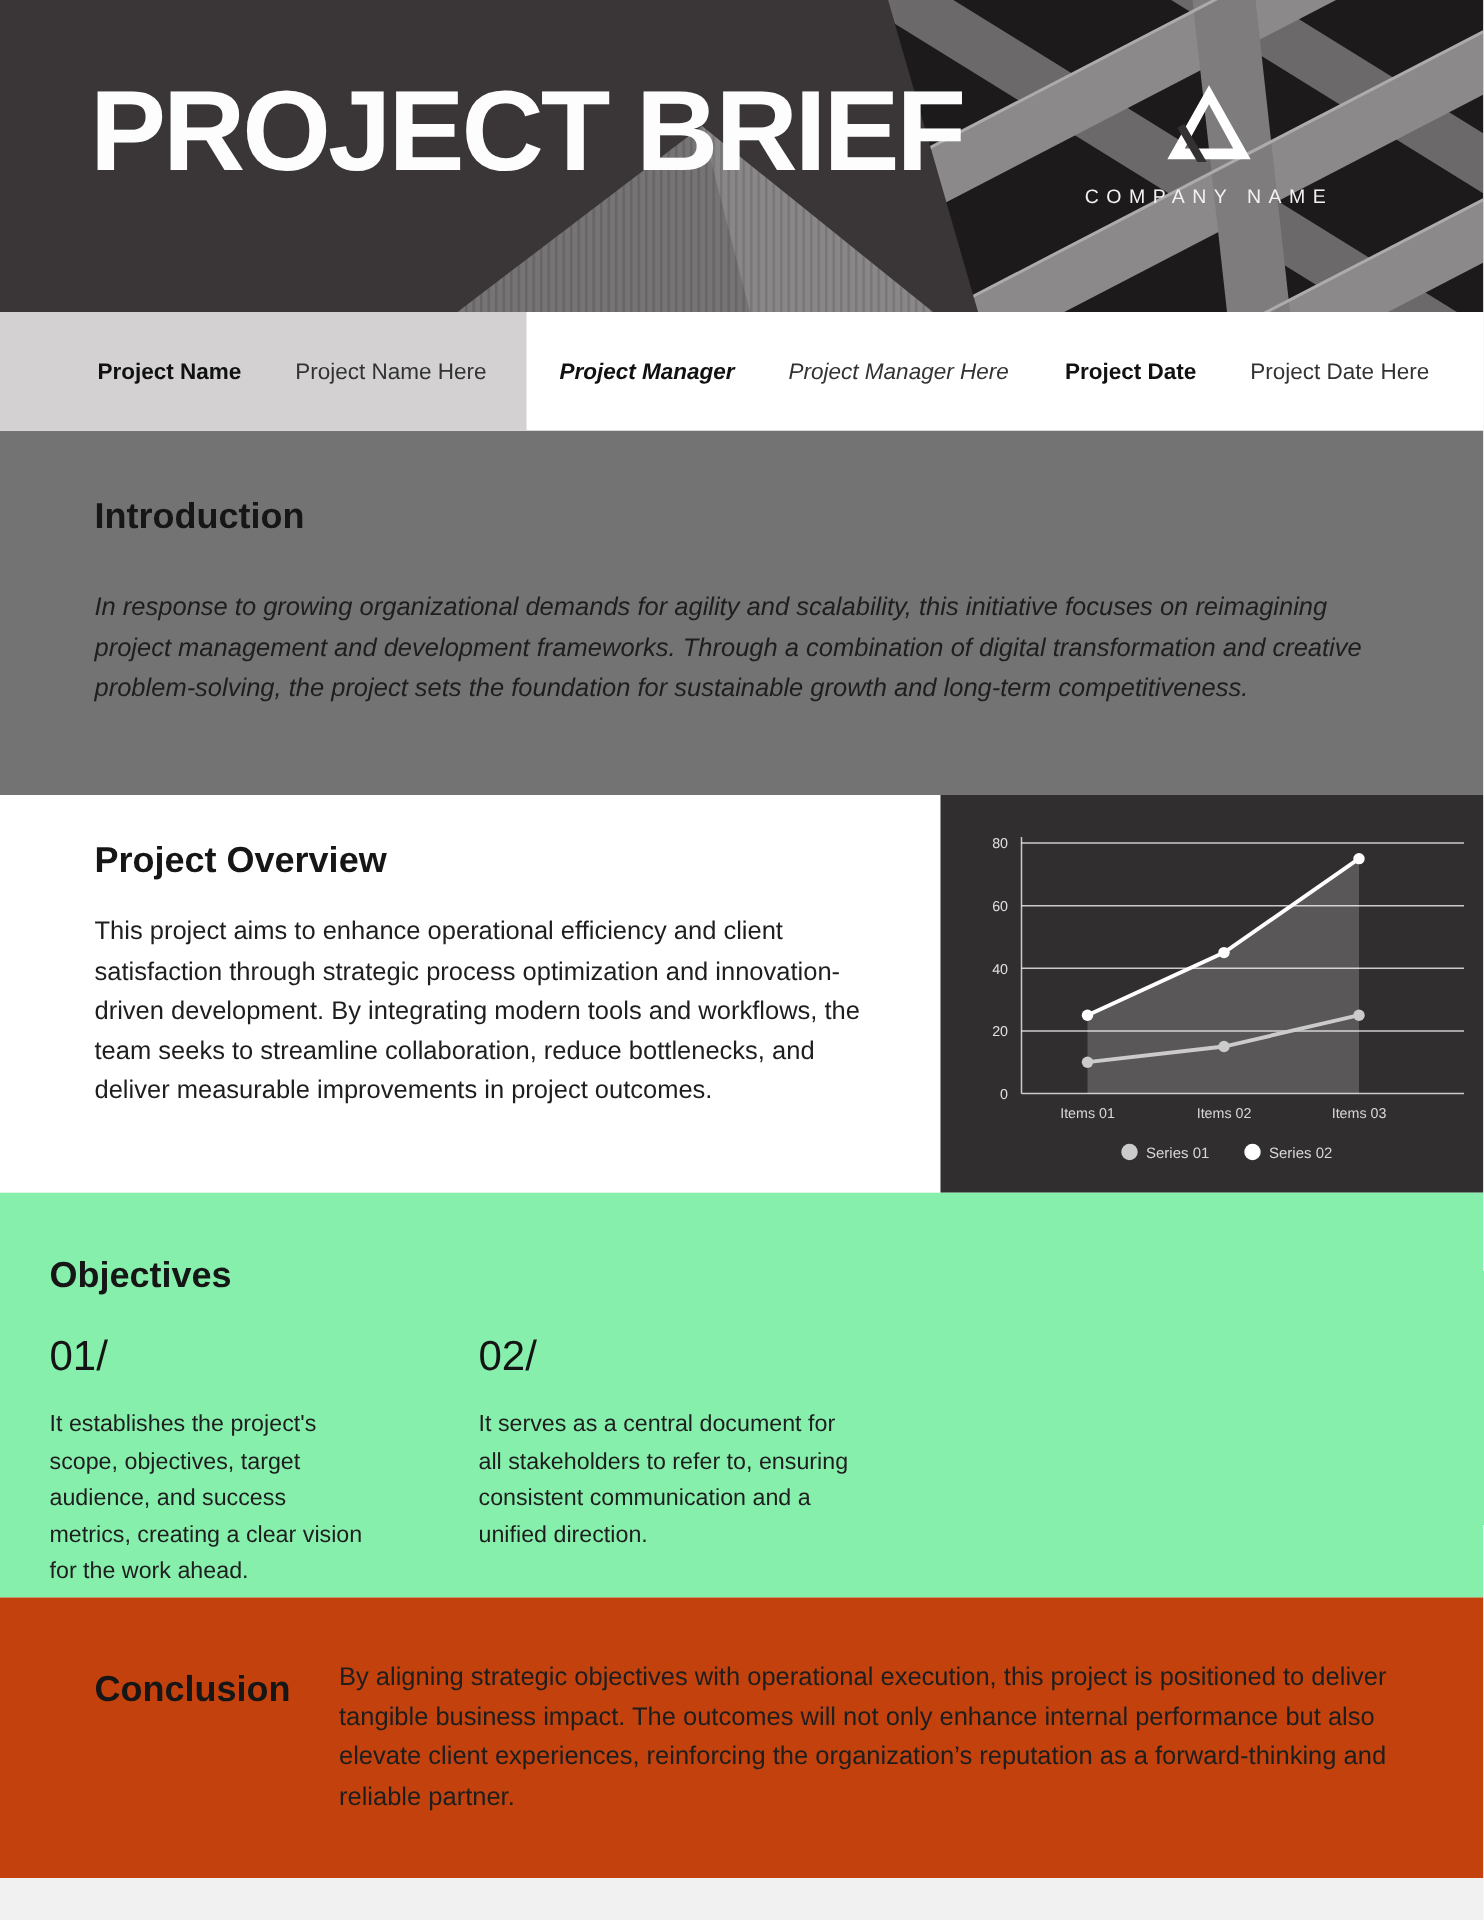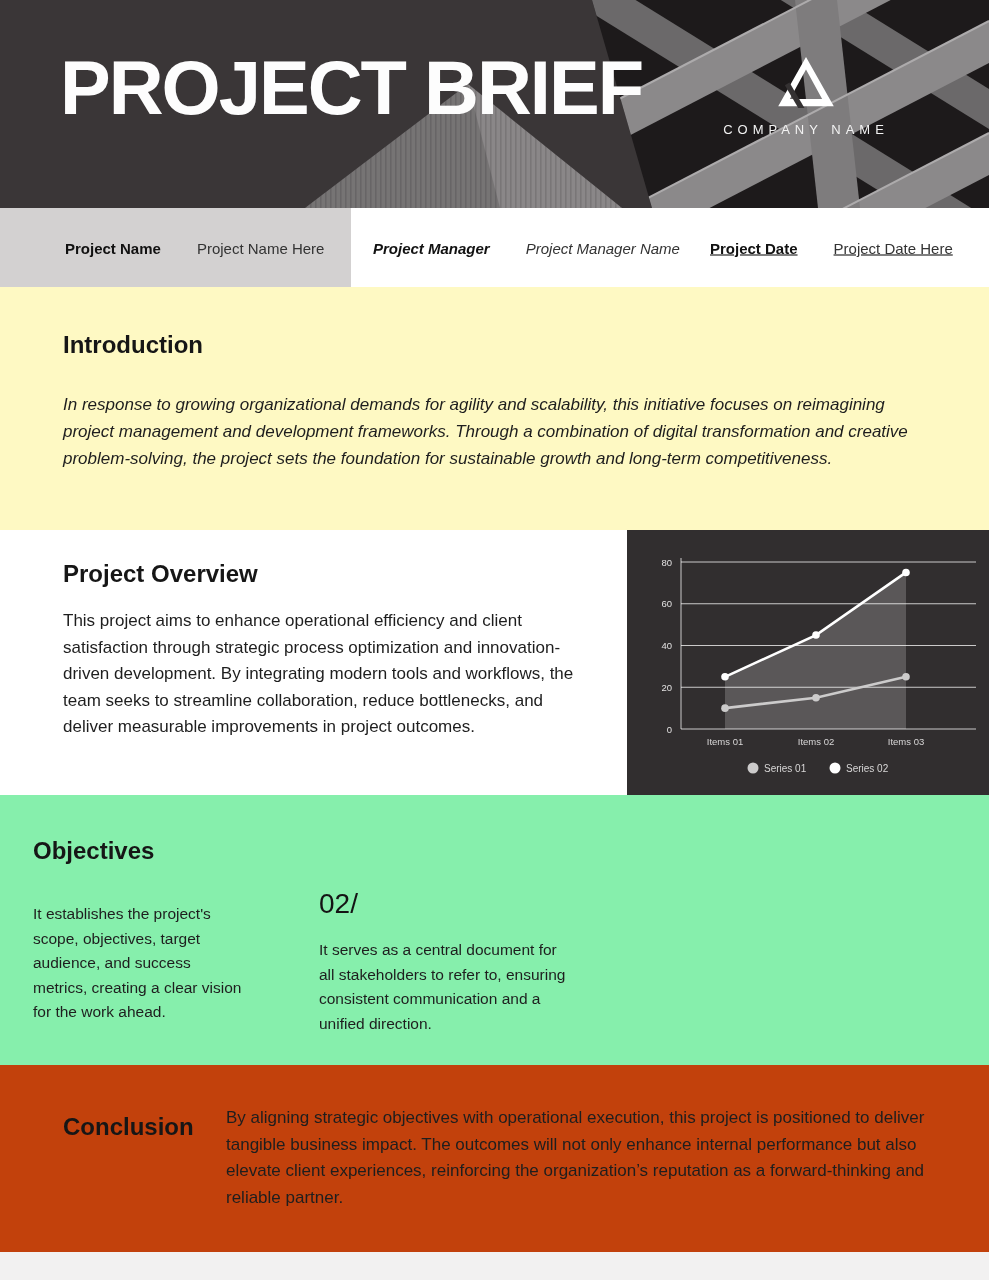--- a/index.html
+++ b/index.html
@@ -22,27 +22,27 @@
   .brand { position:absolute; left:722px; top:56px; width:168px; text-align:center; }
   .brand svg { width:58px; height:52px; display:inline-block; }
   .brand-name { margin-top:10px; font-size:13px; letter-spacing:5px; color:#f2f2f2; white-space:nowrap; }
 
   
   .info-bar { position:relative; width:989px; height:79px; background:#ffffff; }
   .info-highlight { position:absolute; left:0; top:0; width:351px; height:79px; background:#d3d1d1; }
   .info-field { position:absolute; top:50%; transform:translateY(-50%); display:flex; gap:36px; align-items:baseline; white-space:nowrap; }
   .info-field .lbl { font-weight:bold; font-size:15px; color:#111111; }
   .info-field .val { font-size:15px; color:#333333; }
-  .f1 { left:65px; } .f2 { left:373px;font-style:italic; } .f3 { left:710px;text-decoration:underline; }
+  .f1 { left:65px; } .f2 { left:373px;font-style:italic; } .f3 { left:710px; }
 
   
   h2 { margin:0; font-size:24px; font-weight:bold; color:#161616; }
   p  { margin:0; color:#1e1e1e; }
 
-  .intro { width:989px; height:243px; background:#fef9c3; padding:44px 0 0 63px; }
+  .intro { width:989px; height:243px; background:#737373; padding:44px 0 0 63px; }
   .intro p { margin-top:32px; font-size:17px; line-height:27px; width:856px;font-style:italic; }
 
   .overview-row { display:flex; width:793px; height:265px; }
   .overview-card { width:627px; height:265px; background:#ffffff; padding:30px 60px 0 63px; }
   .overview-card p { margin-top:20px; font-size:17px; line-height:26.5px; width:512px; }
   .chart-box { width:362px; height:265px; background:#312e2f; }
   .chart-box svg { display:block; width:362px; height:265px; }
   .chart-box text { font-family:"Liberation Sans", sans-serif; }
 
   .objectives { width:989px; height:270px; background:#86efac; padding:42px 0 0 33px; }
@@ -102,21 +102,21 @@
   </div>
 
   <div class="info-bar">
     <div class="info-highlight"></div>
     <div class="info-field f1">
       <span class="lbl">Project Name</span>
       <span class="val">Project Name Here</span>
     </div>
     <div class="info-field f2">
       <span class="lbl">Project Manager</span>
-      <span class="val">Project Manager Name</span>
+      <span class="val">Project Manager Here</span>
     </div>
     <div class="info-field f3">
       <span class="lbl">Project Date</span>
       <span class="val">Project Date Here</span>
     </div>
   </div>
 
   <section class="intro">
     <h2>Introduction</h2>
     <p>In response to growing organizational demands for agility and scalability, this initiative focuses on reimagining project management and development frameworks. Through a combination of digital transformation and creative problem-solving, the project sets the foundation for sustainable growth and long-term competitiveness.</p>
@@ -157,20 +157,21 @@
           <circle cx="208" cy="238" r="5.5" fill="#ffffff"></circle>
           <text x="219" y="242" text-anchor="start" font-size="10" fill="#d8d7d7">Series 02</text>
         </svg>
     </div>
   </div>
 
   <section class="objectives">
     <h2>Objectives</h2>
     <div class="obj-cols">
       <div class="obj-col1">
+        <div class="obj-num">01/</div>
         <div class="obj-text">It establishes the project's scope, objectives, target audience, and success metrics, creating a clear vision for the work ahead.</div>
       </div>
       <div class="obj-col2">
         <div class="obj-num">02/</div>
         <div class="obj-text">It serves as a central document for all stakeholders to refer to, ensuring consistent communication and a unified direction.</div>
       </div>
     </div>
   </section>
 
   <section class="conclusion">

